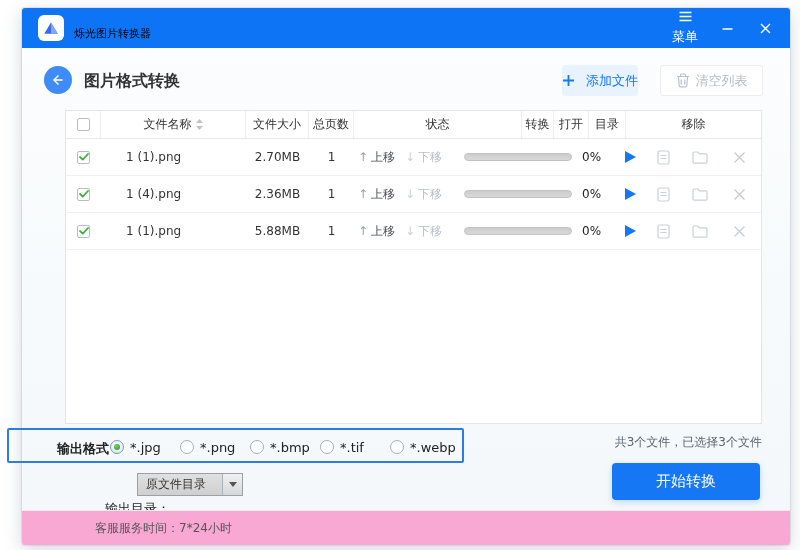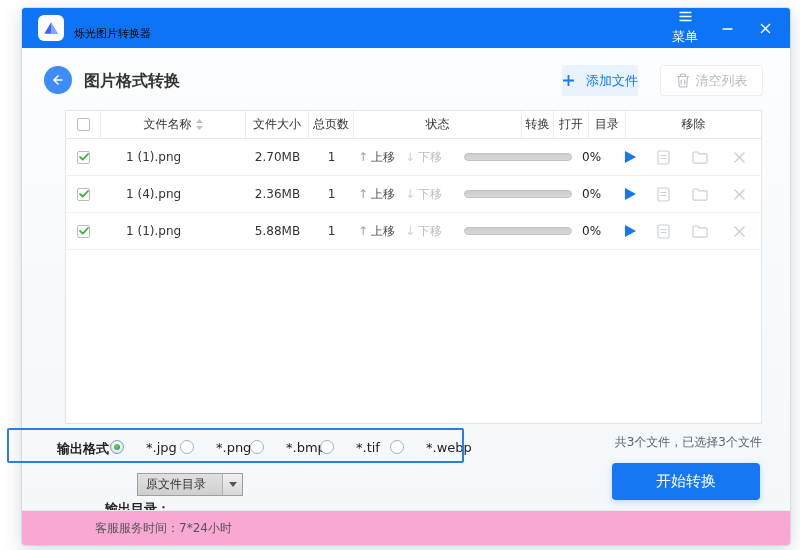--- a/index.html
+++ b/index.html
@@ -64,30 +64,30 @@
     background:linear-gradient(180deg,#cccccc,#d9d9d9); flex:none; }
   .pct { margin-left:10px; color:#222; }
 
   .play { width:0; height:0; border-left:11px solid #1478f6; border-top:6px solid transparent;
     border-bottom:6px solid transparent; }
   .gicon { display:flex; align-items:center; justify-content:center; }
 
   
   .format-label { position:absolute; left:35px; top:392px; font-size:13px; font-weight:bold; color:#222; white-space:nowrap; }
   .radio-row { position:absolute; left:88px; top:386px; height:26px; display:flex; align-items:center; }
-  .radio-item { width:70px; display:flex; align-items:center; gap:22px; font-size:13px; color:#222; white-space:nowrap; }
+  .radio-item { width:70px; display:flex; align-items:center; gap:6px; font-size:13px; color:#222; white-space:nowrap; }
   .radio-circle { width:14px; height:14px; border-radius:50%; border:1px solid #9fb2c4; background:#fff; position:relative; flex:none; }
   .radio-item.selected .radio-circle { border-color:#7f9db9;
     background:radial-gradient(circle at 50% 35%, #ffffff 0%, #d9e9f6 75%); }
   .radio-item.selected .radio-circle::after { content:""; position:absolute; left:3px; top:3px; width:6px; height:6px;
     border-radius:50%; background:radial-gradient(circle at 40% 35%, #6fd35f, #2f9327); }
 
   .summary { position:absolute; right:28px; top:386px; font-size:12px; color:#5a6470; white-space:nowrap; }
 
-  .outdir-label { position:absolute; left:43px; top:452px; font-size:13px; font-weight:bold; color:#222; white-space:nowrap;padding-left:40px; }
+  .outdir-label { position:absolute; left:43px; top:452px; font-size:13px; font-weight:normal; color:#222; white-space:nowrap;padding-left:40px; }
   .dropdown { position:absolute; left:115px; top:425px; width:106px; height:23px;
     border:1px solid #9aa0a5; background:linear-gradient(180deg,#e0e0e0,#cfcfcf); display:flex; align-items:center; }
   .dd-text { flex:1; padding-left:8px; font-size:12px; color:#333; white-space:nowrap; overflow:hidden; }
   .dd-arrow-box { width:20px; height:100%; border-left:1px solid #adb2b7;
     background:linear-gradient(180deg,#f1f1f1,#d7d7d7); display:flex; align-items:center; justify-content:center; }
   .dd-arrow { width:0; height:0; border-left:4px solid transparent; border-right:4px solid transparent;
     border-top:5px solid #555; }
 
   .start-btn { position:absolute; left:590px; top:415px; width:148px; height:37px; background:#1677f5;
     border-radius:4px; display:flex; align-items:center; justify-content:center; color:#fff; font-size:15px;

